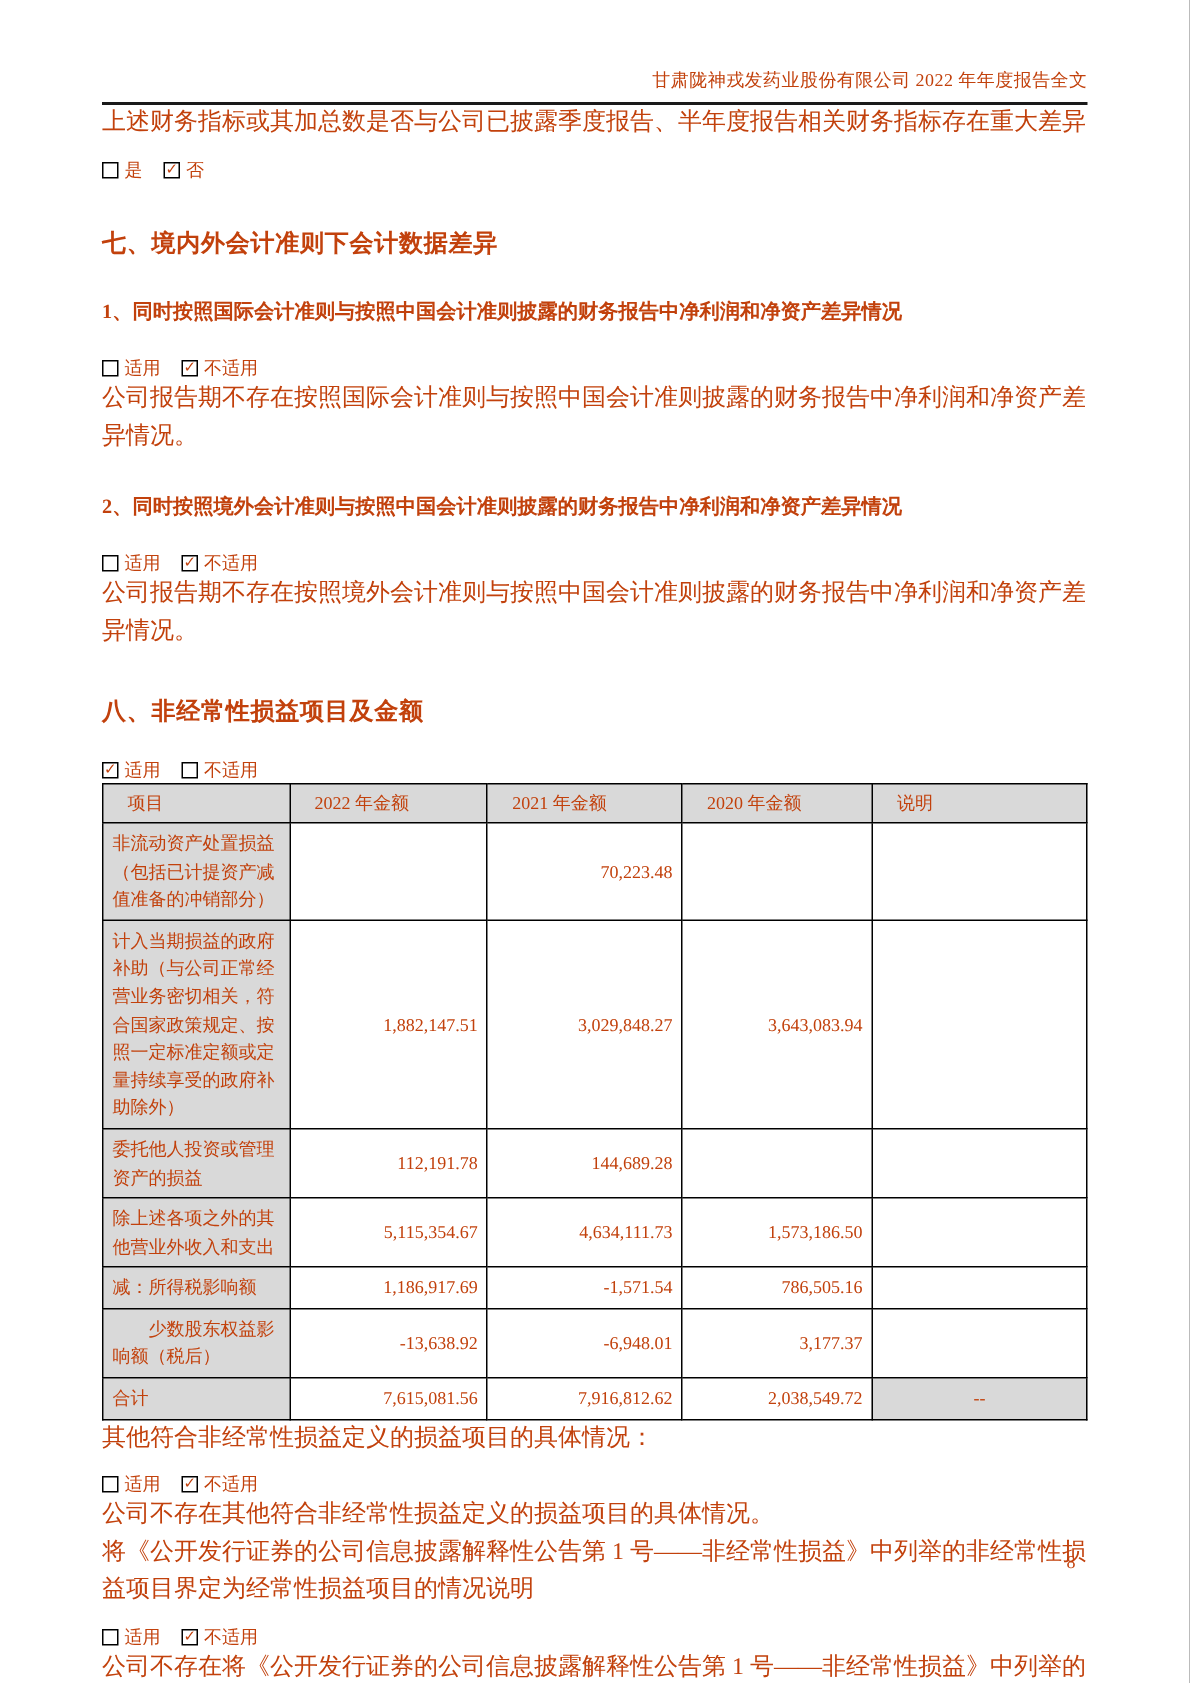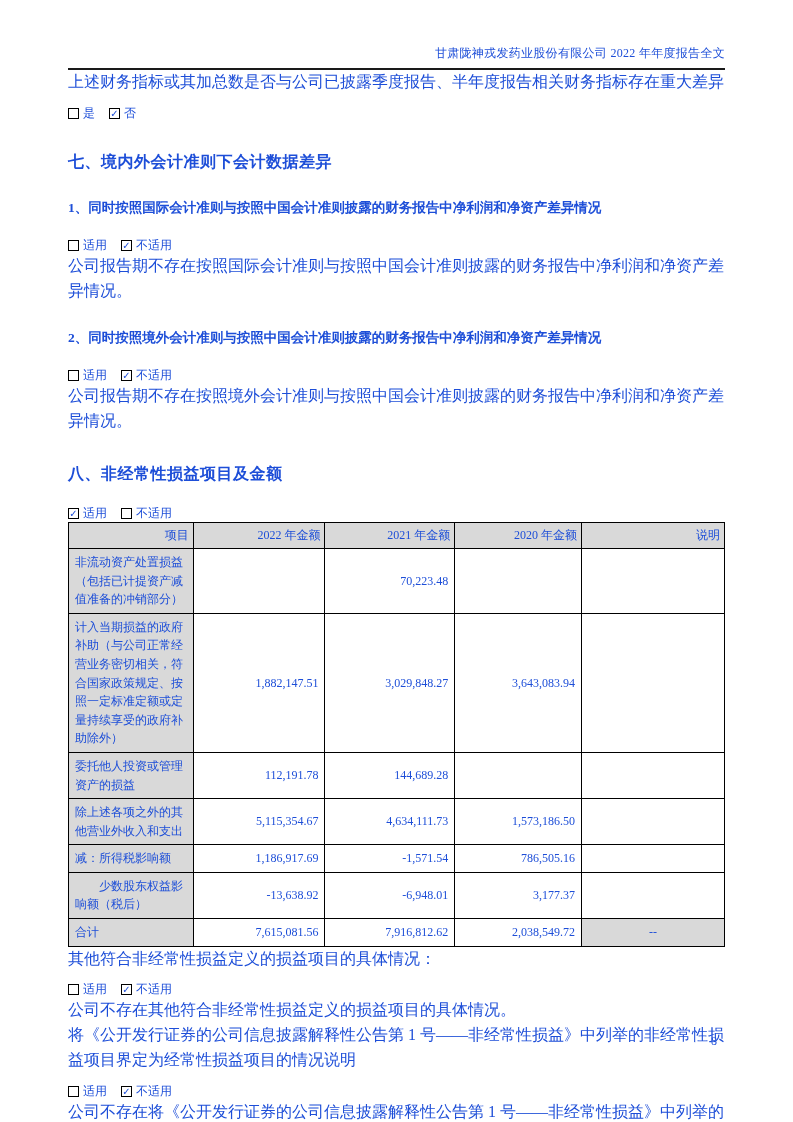--- a/index.html
+++ b/index.html
@@ -1,19 +1,19 @@
 <!DOCTYPE html>
 <html lang="zh"><head>
 <meta charset="utf-8">
 <style>
   html,body{margin:0;padding:0;background:#888;}
   .page{
     width:793px;height:1122px;background:#ffffff;margin:0 auto;position:relative;
     box-sizing:border-box;padding:45px 68px 0 68px;
-    font-family:"Liberation Serif","DejaVu Serif",serif;color:#1d4ed8;
+    font-family:"Liberation Serif","DejaVu Serif",serif;color:#c2410c;
   }
   .doc-header{
     text-align:right;font-size:12px;letter-spacing:.3px;
     padding-bottom:6px;border-bottom:2px solid #1a1a1a;
   }
   p.body-text{font-size:16px;line-height:1.55;margin:0;}
   .mt-lg{margin-top:26px;}
   .mt-sm{margin-top:12px;}
   h2.sec{font-size:16px;font-weight:700;margin:30px 0 0 0;letter-spacing:.5px;}
   h3.sub{font-size:13.5px;font-weight:700;margin:26px 0 0 0;}
@@ -26,21 +26,21 @@
   }
   .unit-line{text-align:right;font-size:12px;margin-top:14px;margin-bottom:5px;}
   table.fin{
     width:100%;border-collapse:collapse;font-size:12px;table-layout:fixed;
   }
   table.fin th,table.fin td{
     border:1px solid #000;padding:4px 6px;vertical-align:middle;box-sizing:border-box;
     line-height:1.55;
   }
   table.fin th{
-    background:#d9d9d9;font-weight:400;text-align:right;height:26px;padding:3px 4px;
+    background:#d9d9d9;font-weight:400;text-align:left;height:26px;padding:3px 16px;
   }
   td.c-item{background:#d9d9d9;text-align:left;}
   td.c-item.indent{text-indent:2em;}
   td.c-num{text-align:right;padding-right:13px;}
   td.c-note{text-align:center;}
   td.c-note.total{background:#d9d9d9;}
   .page-number{
     position:absolute;right:76px;top:1034px;font-size:12px;
   }
 </style>

